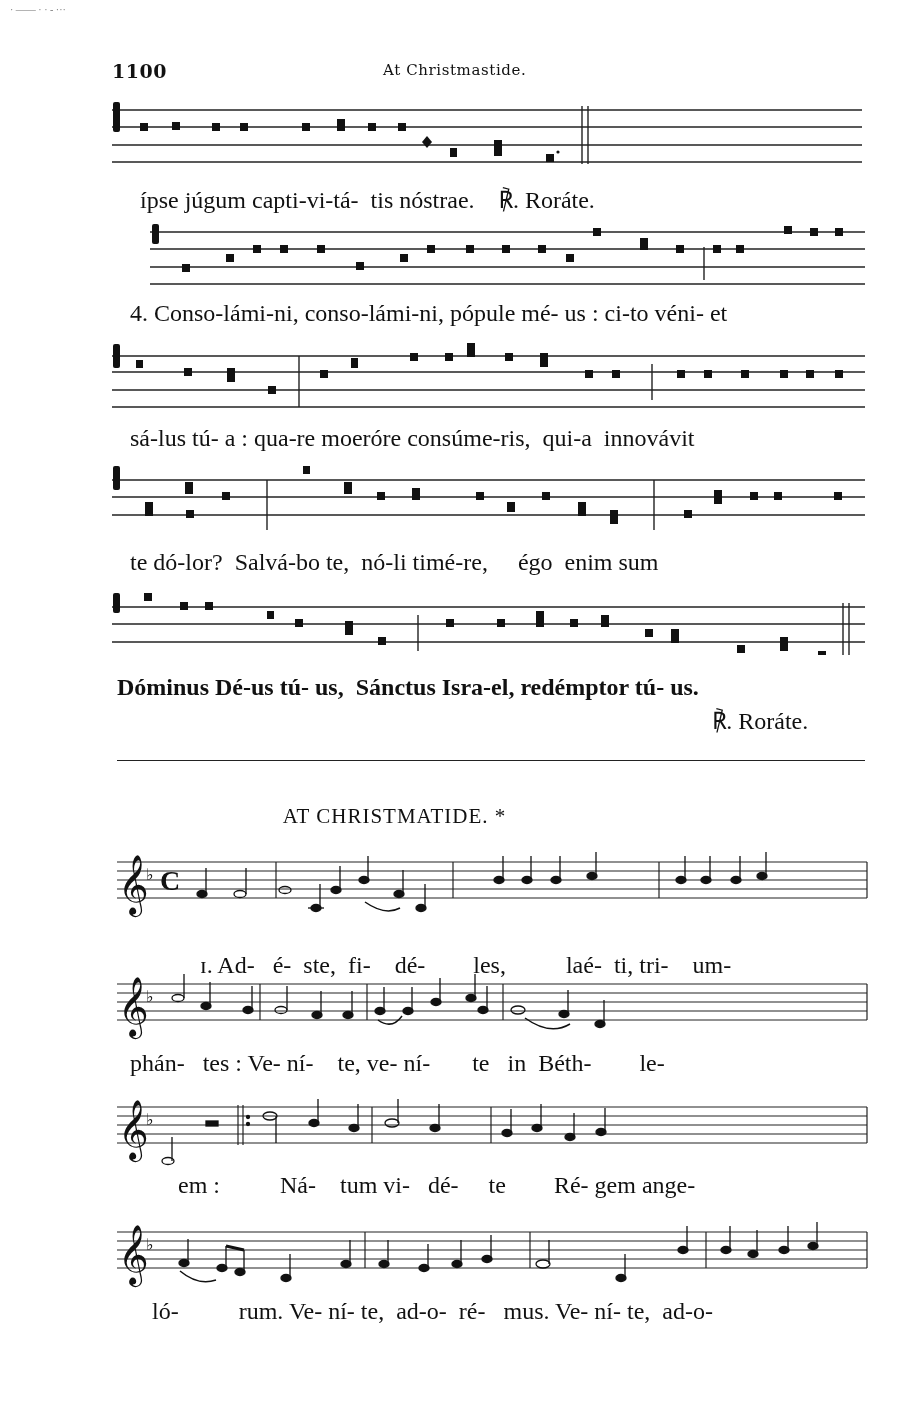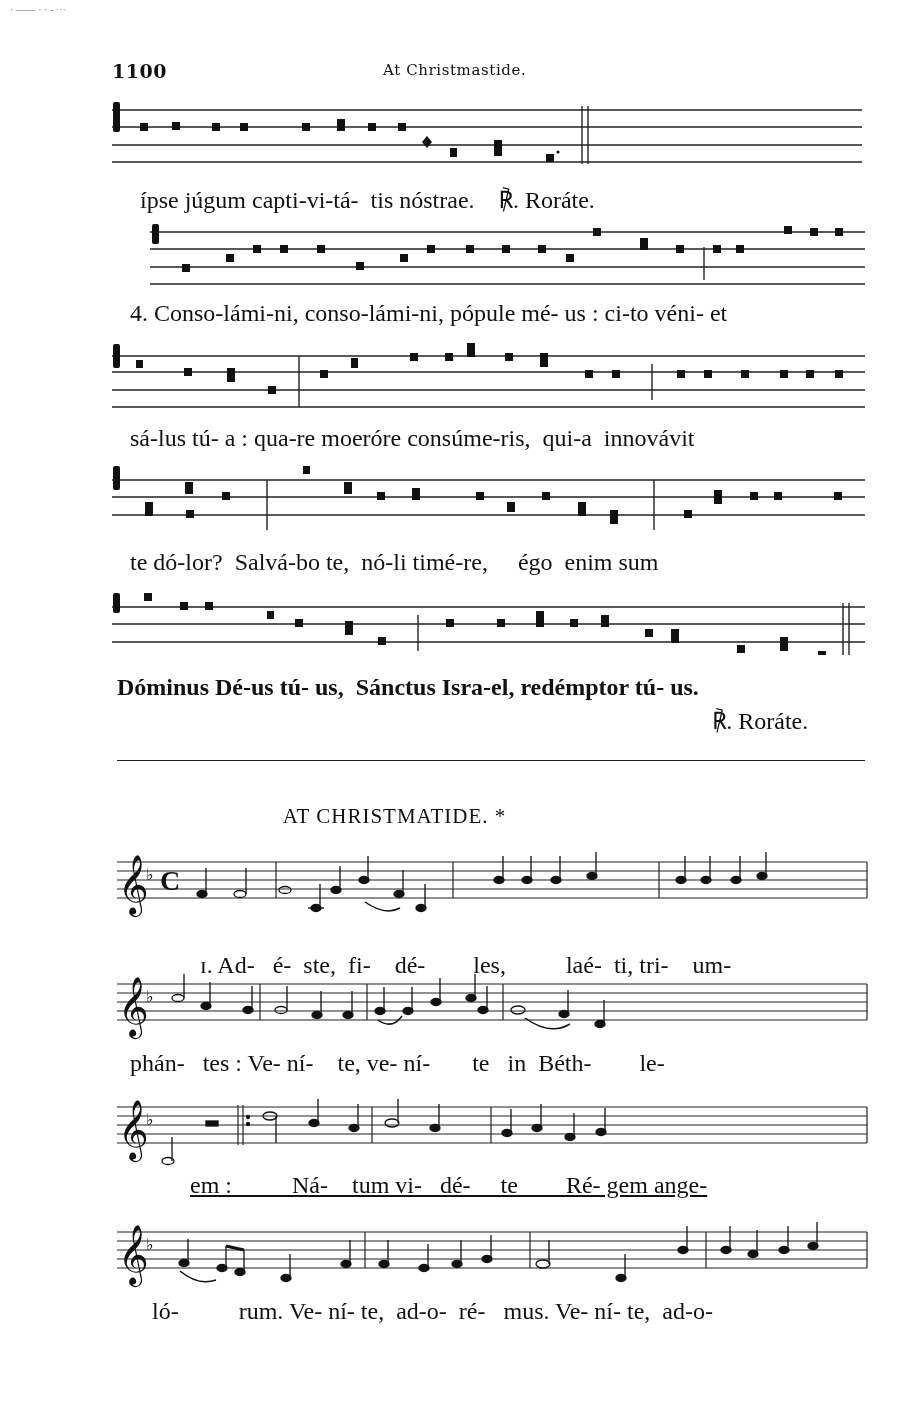--- a/index.html
+++ b/index.html
@@ -340,21 +340,21 @@
         <line x1="511" y1="38" x2="511" y2="14"></line>
       <ellipse cx="537" cy="33" rx="5" ry="3.5"></ellipse>
         <line x1="541" y1="33" x2="541" y2="9"></line>
       <ellipse cx="570" cy="42" rx="5" ry="3.5"></ellipse>
         <line x1="574" y1="42" x2="574" y2="18"></line>
       <ellipse cx="601" cy="37" rx="5" ry="3.5"></ellipse>
         <line x1="605" y1="37" x2="605" y2="13"></line>
     </g>
   </svg>
 </div>
-<div class="abs lyric" style="left:190px; top:1172px;text-decoration:underline;">em :          Ná-    tum vi-   dé-     te        Ré- gem ange-</div>
+<div class="abs lyric" style="left:178px; top:1172px;">em :          Ná-    tum vi-   dé-     te        Ré- gem ange-</div>
 
 <div class="abs staff" style="top:1218px;">
   <svg width="897" height="80" viewBox="0 0 897 80">
     <g stroke="#222" stroke-width="1.2">
       <line x1="117" y1="14" x2="867" y2="14"></line>
         <line x1="117" y1="23" x2="867" y2="23"></line>
       <line x1="117" y1="32" x2="867" y2="32"></line>
         <line x1="117" y1="41" x2="867" y2="41"></line>
       <line x1="117" y1="50" x2="867" y2="50"></line>
       <line x1="365" y1="14" x2="365" y2="50"></line>

